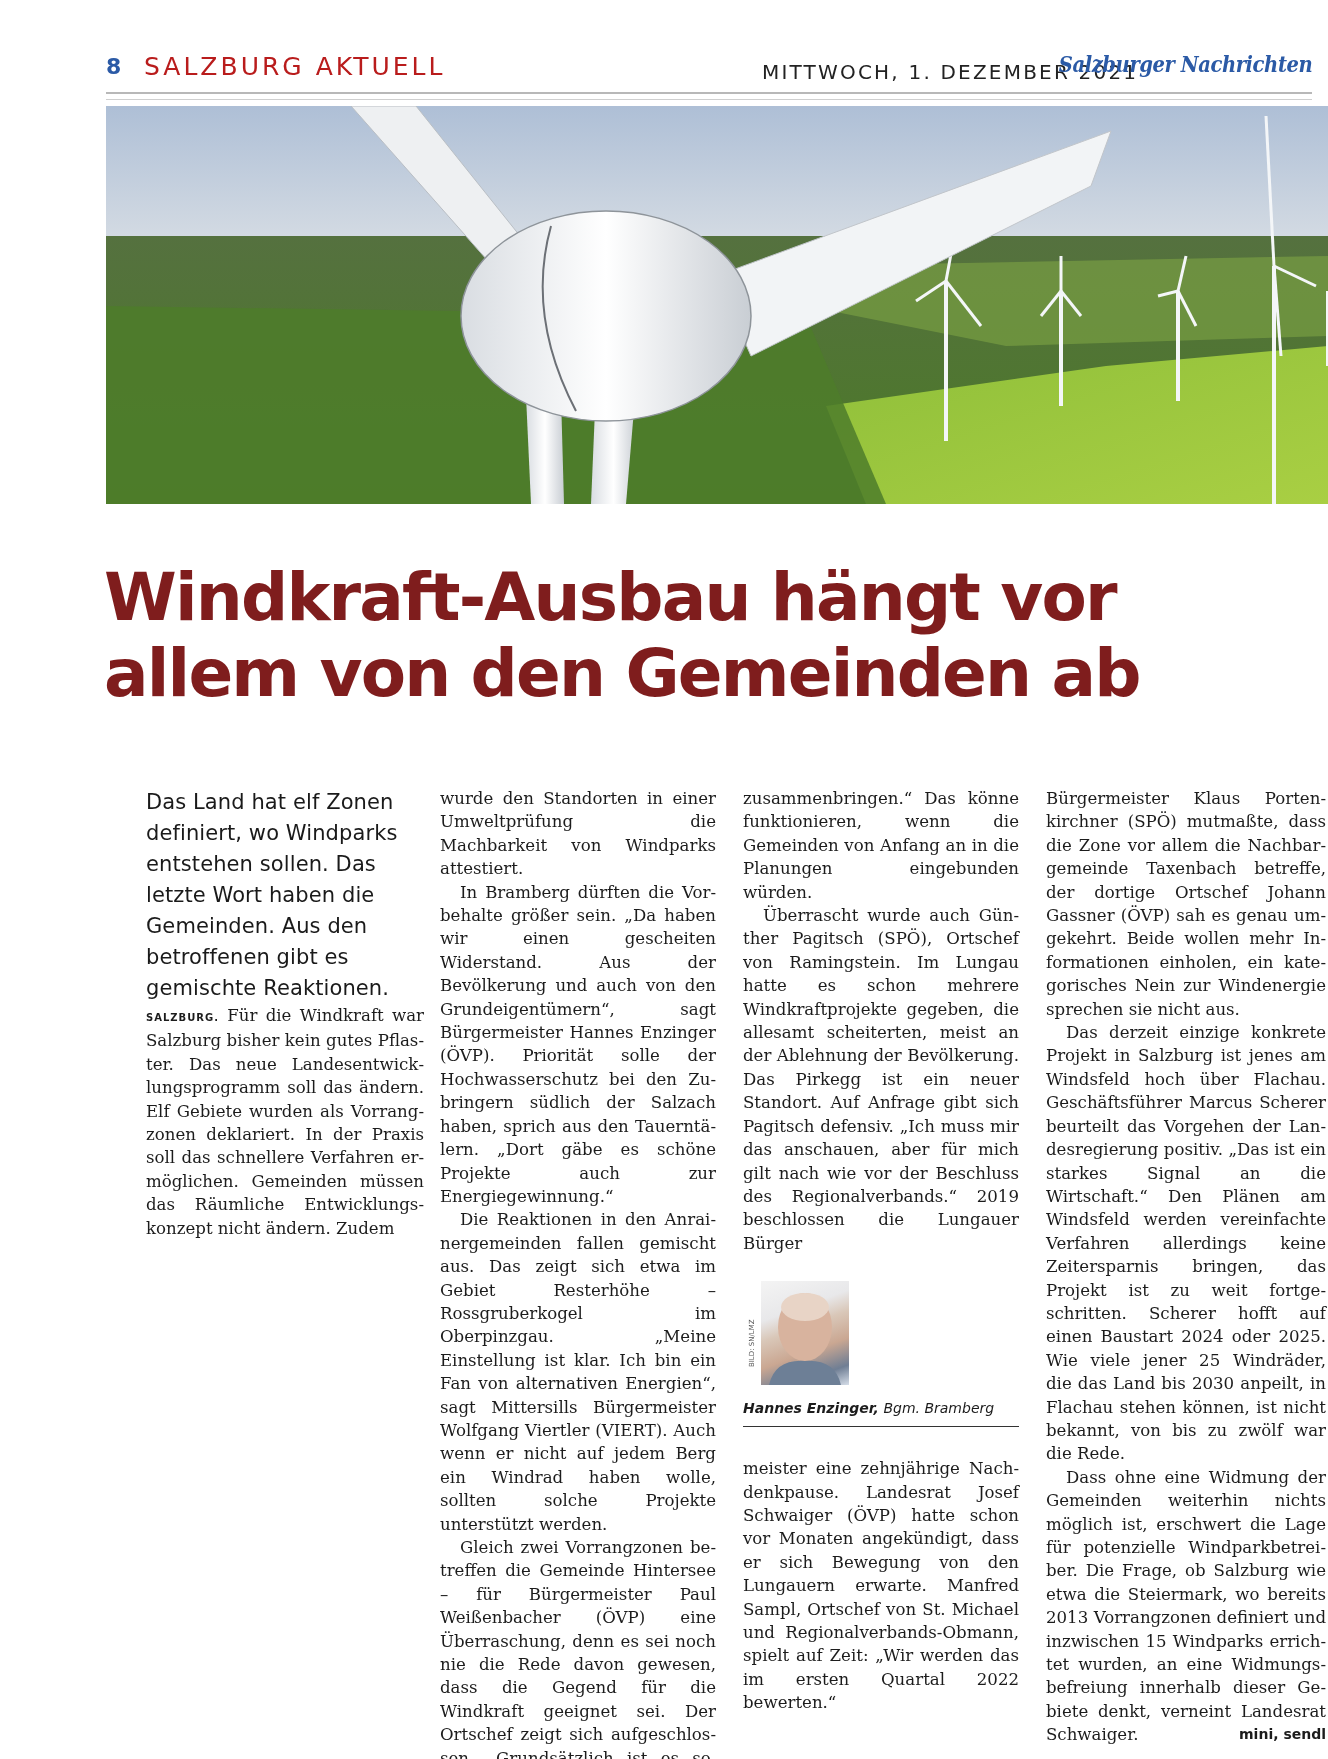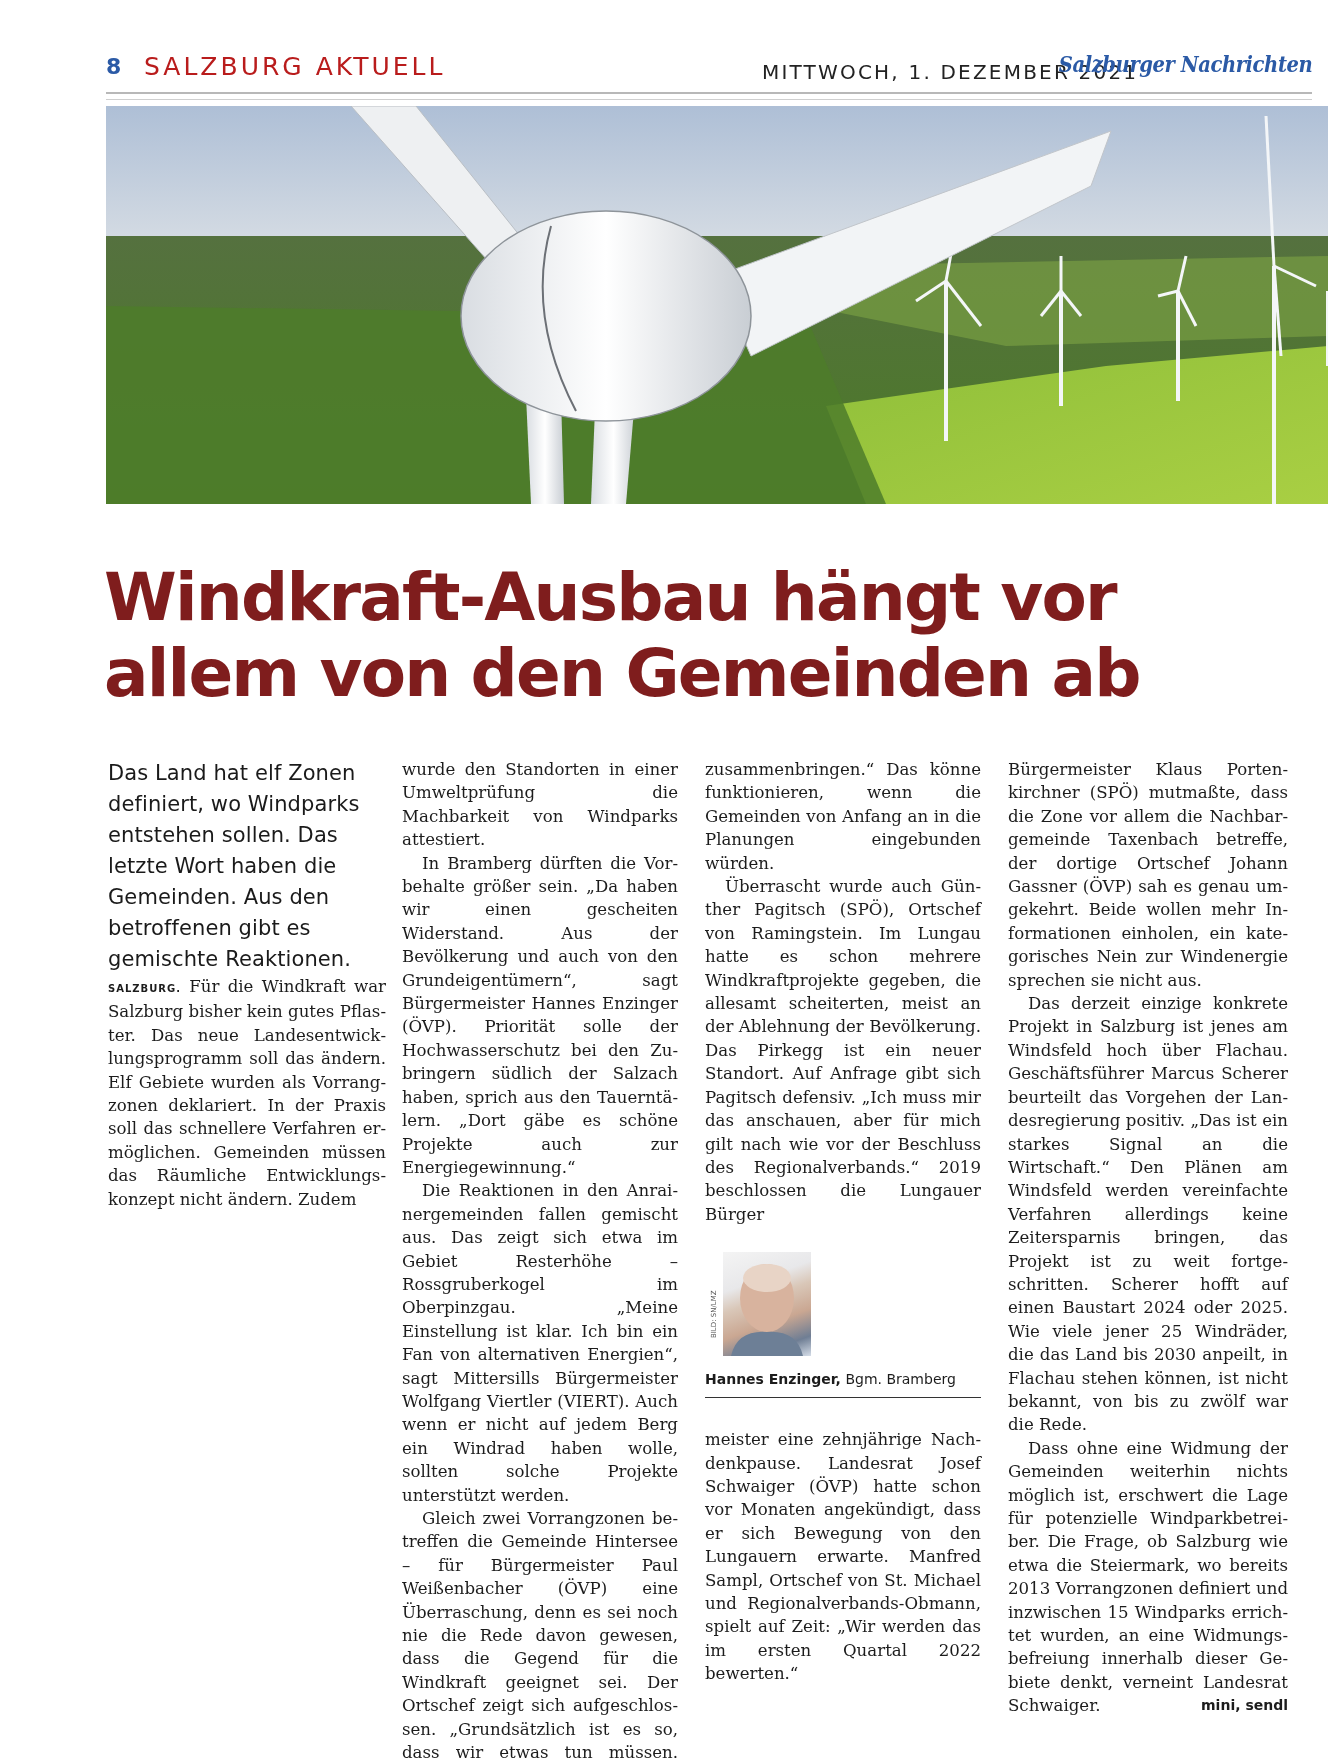--- a/index.html
+++ b/index.html
@@ -17,37 +17,37 @@
 
   
   .hero { position: absolute; left: 106px; top: 106px; width: 1222px; height: 398px; overflow: hidden;
           background: linear-gradient(to bottom, #b8c6d8 0%, #c9d3df 30%, #d6dbe0 33%, #5e7a52 34%, #4f7538 50%, #5e8c34 70%, #6f9a2f 100%); }
   .hero svg { position: absolute; left: 0; top: 0; width: 100%; height: 100%; }
 
   
   .headline { position: absolute; left: 104px; top: 560px; width: 1200px; font-family: "DejaVu Sans", sans-serif; font-weight: bold; font-size: 66px; line-height: 76px; letter-spacing: -1.8px; color: #7f1d1d; }
 
   
-  .col { position: absolute; top: 758px; font-size: 16.6px; line-height: 23.4px; text-align: justify; hyphens: manual; color: #1c1c1c; }
+  .col { position: absolute; top: 787px; font-size: 16.6px; line-height: 23.4px; text-align: justify; hyphens: manual; color: #1c1c1c; margin-left: 38px; }
   .col p { margin: 0; }
   .col p.ind { text-indent: 20px; }
   .c1 { left: 108px; width: 278px; }
   .c2 { left: 402px; width: 276px; }
   .c3 { left: 705px; width: 276px; }
   .c4 { left: 1008px; width: 280px; }
 
   .lead { font-family: "DejaVu Sans", sans-serif; font-size: 21px; line-height: 31px; color: #1a1a1a; text-align: left; letter-spacing: 0.1px; margin-bottom: 30px; }
   .dateline-inline { font-family: "DejaVu Sans", sans-serif; font-weight: bold; font-size: 10px; letter-spacing: 1px; }
 
   
   .quote-box { position: relative; margin-top: 22px; margin-bottom: 30px; height: 150px; border-bottom: 1.5px solid #333; }
   .portrait { position: absolute; left: 18px; top: 4px; width: 88px; height: 104px; background: linear-gradient(160deg, #f4f4f4 0%, #e8e8ea 30%, #d9c7b8 45%, #caa792 65%, #6f7e94 85%, #d5dde8 100%); overflow: hidden; }
   .photo-credit { position: absolute; left: -2px; top: 22px; font-family: "DejaVu Sans", sans-serif; font-size: 7px; color: #555; transform: rotate(-90deg); transform-origin: left top; white-space: nowrap; top: 90px; }
   .quote-text { position: absolute; left: 100px; top: 0px; width: 180px; font-family: "DejaVu Serif", serif; font-weight: bold; font-size: 21px; line-height: 29px; color: #3a64ad; text-align: left; }
-  .quote-attr { position: absolute; left: 0; top: 120px; font-family: "DejaVu Sans", sans-serif; font-size: 14px; text-align: left; white-space: nowrap; }
+  .quote-attr { position: absolute; left: 0; top: 120px; font-family: "DejaVu Sans", sans-serif; font-size: 14px; text-align: left; white-space: nowrap; font-style: italic; }
   .quote-attr b { font-weight: bold; }
   .author-tag { font-family: "DejaVu Sans", sans-serif; font-weight: bold; font-size: 14px; float: right; }
 </style>
 </head>
 <body>
 
 <div class="masthead">
   <span class="page-num">8</span>
   <span class="section">SALZBURG AKTUELL</span>
   <span class="dateline">MITTWOCH, 1. DEZEMBER 2021</span>

